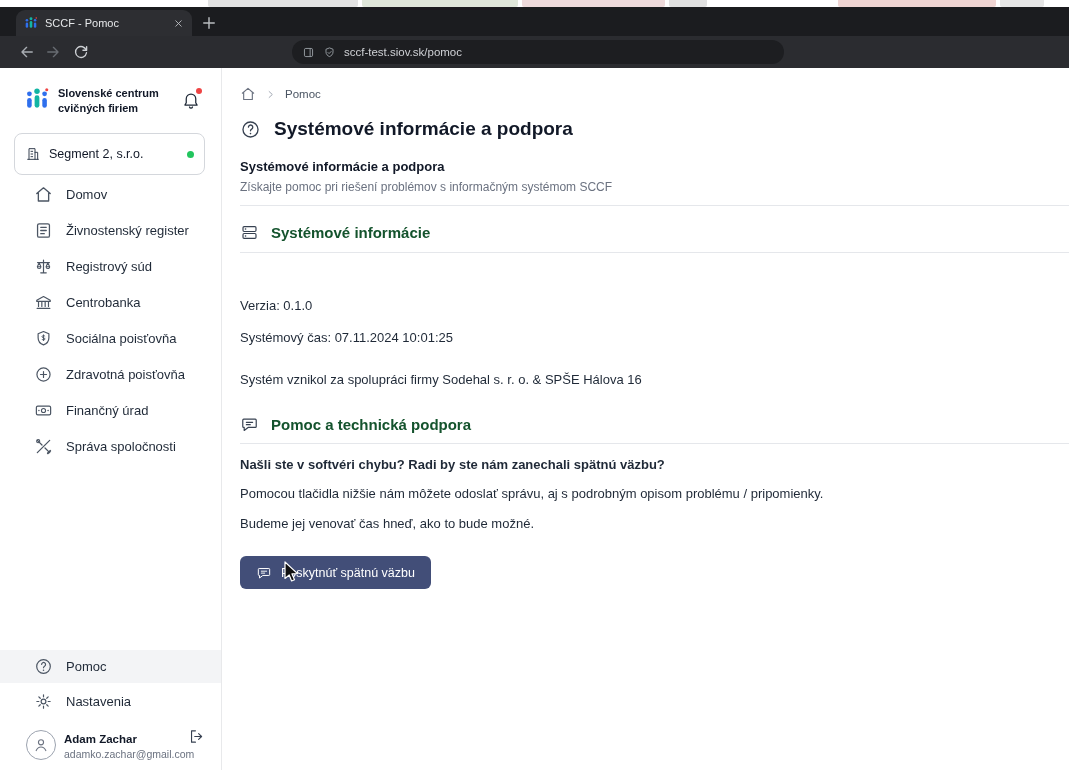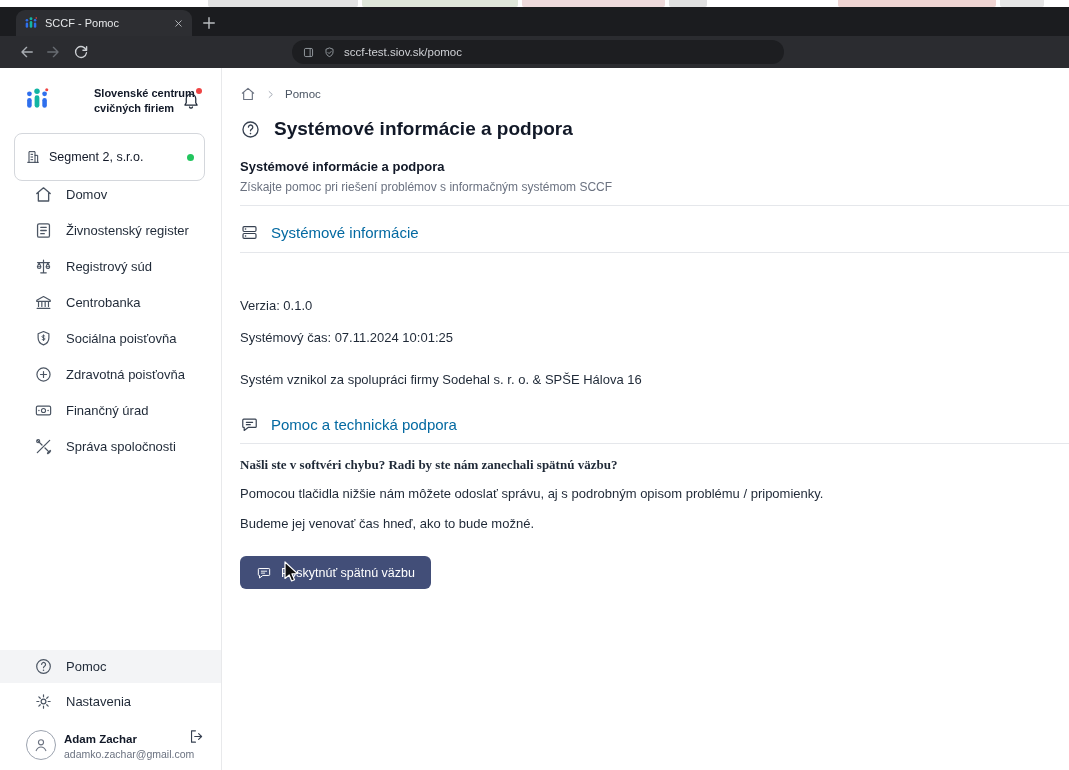--- a/index.html
+++ b/index.html
@@ -21,26 +21,26 @@
   .omnibox{position:absolute;left:292px;top:4px;width:492px;height:24px;background:#1d1e21;
            border-radius:12px;display:flex;align-items:center;padding:0 10px;box-sizing:border-box;gap:8px;}
   .omni-url{color:#cfd1d5;font-size:11.5px;white-space:nowrap;}
 
   
   .app{position:absolute;left:0;top:68px;width:1069px;height:702px;background:#ffffff;}
 
   
   .sidebar{position:absolute;left:0;top:0;width:222px;height:702px;background:#ffffff;
            border-right:1px solid #e8e9eb;box-sizing:border-box;}
-  .logo-row{position:absolute;left:24px;top:18px;right:14px;display:flex;align-items:flex-start;gap:36px;}
+  .logo-row{position:absolute;left:24px;top:18px;right:14px;display:flex;align-items:flex-start;}
   .logo-mark{width:26px;height:26px;flex:0 0 auto;}
   .logo-text{margin-left:8px;font-size:11px;font-weight:700;color:#111827;line-height:1.35;}
   .bell-wrap{position:absolute;right:20px;top:22px;width:20px;height:20px;color:#1f2937;}
   .bell-dot{position:absolute;right:-1px;top:-2px;width:6px;height:6px;border-radius:50%;background:#ef4444;}
-  .company{position:absolute;left:14px;top:65px;right:16px;height:48px;border:1px solid #d4d7dc;
+  .company{position:absolute;left:14px;top:65px;right:16px;height:42px;border:1px solid #d4d7dc;
            border-radius:8px;display:flex;align-items:center;padding:0 10px;box-sizing:border-box;gap:8px;color:#1f2937;}
   .company-name{font-size:12.5px;color:#111827;flex:1;white-space:nowrap;}
   .green-dot{width:7px;height:7px;border-radius:50%;background:#22c55e;flex:0 0 auto;}
   .nav{position:absolute;left:0;top:108px;right:0;}
   .nav-item{height:36px;display:flex;align-items:center;padding-left:34px;gap:13px;color:#374151;cursor:pointer;}
   .nav-item .ic{width:19px;height:19px;color:#4b5563;flex:0 0 auto;}
   .nav-label{font-size:13px;color:#1f2937;white-space:nowrap;}
   .bottom-item{position:absolute;left:0;right:0;height:33px;display:flex;align-items:center;
                padding-left:34px;gap:13px;box-sizing:border-box;}
   .bottom-item.active{background:#f3f4f6;}
@@ -59,23 +59,23 @@
   .bc-chev{width:11px;height:11px;color:#9ca3af;}
   .bc-current{font-size:11.5px;color:#4b5563;}
   .title-row{position:absolute;left:18px;top:50px;display:flex;align-items:center;gap:13px;}
   .title-row .ic{width:21px;height:21px;color:#374151;}
   .page-title{font-size:19px;font-weight:600;color:#111827;white-space:nowrap;}
   .intro-heading{position:absolute;left:18px;top:91px;font-size:13px;font-weight:700;color:#111827;}
   .intro-sub{position:absolute;left:18px;top:112px;font-size:12px;color:#6b7280;text-align:center;}
   .divider{position:absolute;left:18px;right:0;height:1px;background:#e5e7eb;}
   .section-header{position:absolute;left:18px;display:flex;align-items:center;gap:12px;}
   .section-header .ic{width:19px;height:19px;color:#374151;}
-  .section-title{font-size:15px;font-weight:400;color:#0369a1;white-space:nowrap;}
+  .section-title{font-size:15px;font-weight:700;color:#14532d;white-space:nowrap;}
   .body-line{position:absolute;left:18px;font-size:13px;color:#1f2937;white-space:nowrap;}
-  .body-line.bold{font-weight:700;font-family:Liberation Serif, serif;}
+  .body-line.bold{font-weight:700;}
   .sys-name{position:absolute;left:18px;top:196px;font-size:14.5px;font-weight:600;color:#111827;white-space:nowrap;}
   .feedback-btn{position:absolute;left:18px;top:488px;height:33px;background:#424e78;border:none;
                 border-radius:6px;color:#ffffff;font-size:12.5px;font-weight:500;display:flex;
                 align-items:center;gap:9px;padding:0 16px;cursor:pointer;font-family:inherit;}
   .feedback-btn .ic{width:16px;height:16px;color:#ffffff;}
 
   .cursor{position:absolute;left:283px;top:561px;width:17px;height:22px;pointer-events:none;z-index:50;}
   .ic{display:inline-block;}
 </style>
 </head>

